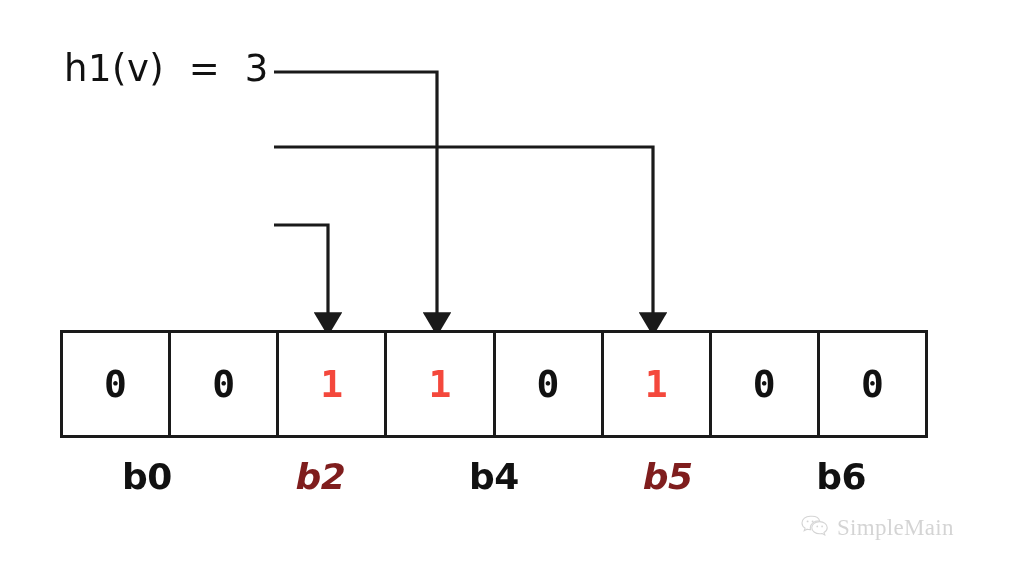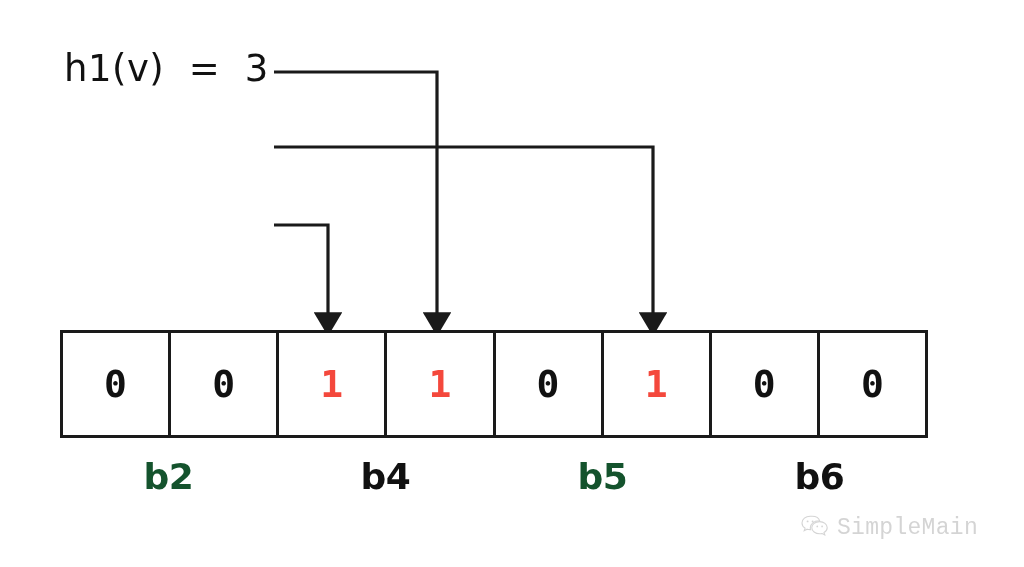--- a/index.html
+++ b/index.html
@@ -86,34 +86,34 @@
   .bucket-label {
     flex: 1 1 0;
     text-align: center;
     font-family: "DejaVu Sans", sans-serif;
     font-size: 36px;
     font-weight: 700;
     color: #111111;
     line-height: 50px;
     letter-spacing: -0.5px;
   }
-  .bucket-label.set { color: #14532d; }
+  .bucket-label.set { color: #7f1d1d; font-style: italic; }
 
   
   #watermark {
     position: absolute;
     left: 800px;
     top: 514px;
     display: flex;
     align-items: center;
     gap: 7px;
     opacity: 0.42;
   }
   #watermark .wm-text {
-    font-family: Liberation Mono, monospace;
+    font-family: Liberation Serif, serif;
     font-size: 23px;
     font-weight: 400;
     color: #9a9a9a;
     letter-spacing: 0.3px;
   }
 </style>
 </head>
 <body>
 
 <div id="canvas">
@@ -139,20 +139,21 @@
       <div class="bit-cell">0</div>
       <div class="bit-cell set">1</div>
       <div class="bit-cell set">1</div>
       <div class="bit-cell">0</div>
       <div class="bit-cell set">1</div>
       <div class="bit-cell">0</div>
       <div class="bit-cell">0</div>
     </div>
 
   <div id="bucket-labels">
+      <div class="bucket-label">b0</div>
       <div class="bucket-label set">b2</div>
       <div class="bucket-label">b4</div>
       <div class="bucket-label set">b5</div>
       <div class="bucket-label">b6</div>
     </div>
 
   <div id="watermark">
     <span>
       <svg width="30" height="24" viewBox="0 0 30 24" aria-hidden="true">
         <path d="M10.2 2.2C5.6 2.2 2 5.2 2 8.9c0 2.1 1.2 4 3.1 5.2l-.9 2.6 3-1.5c.9.3 1.9.4 2.9.4h.5c-.2-.6-.3-1.2-.3-1.8 0-3.9 3.8-7 8.5-7 .3 0 .6 0 .9.1-.7-2.7-3.9-4.7-7.6-4.7h-1.9z" fill="none" stroke="#9a9a9a" stroke-width="1.1"></path>

